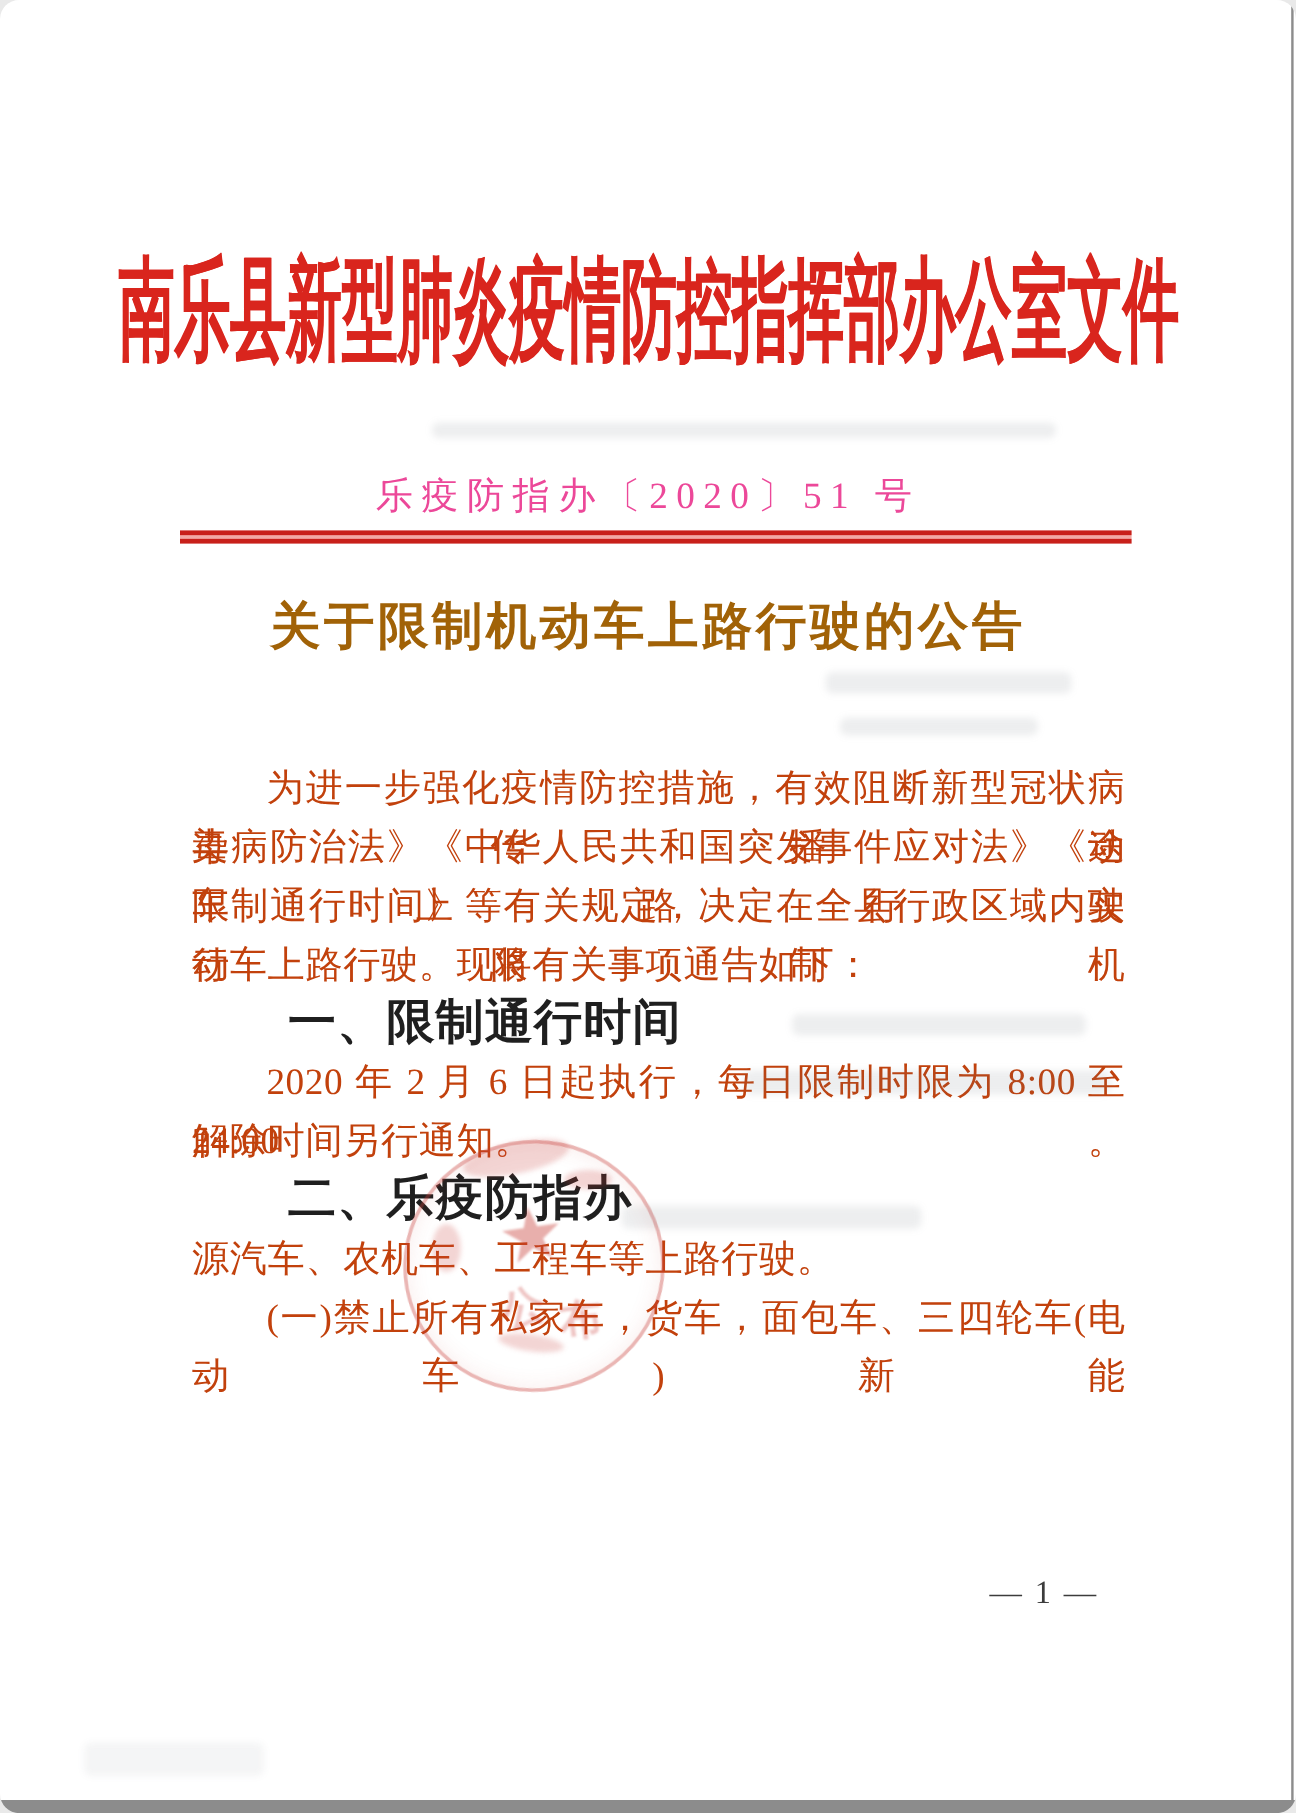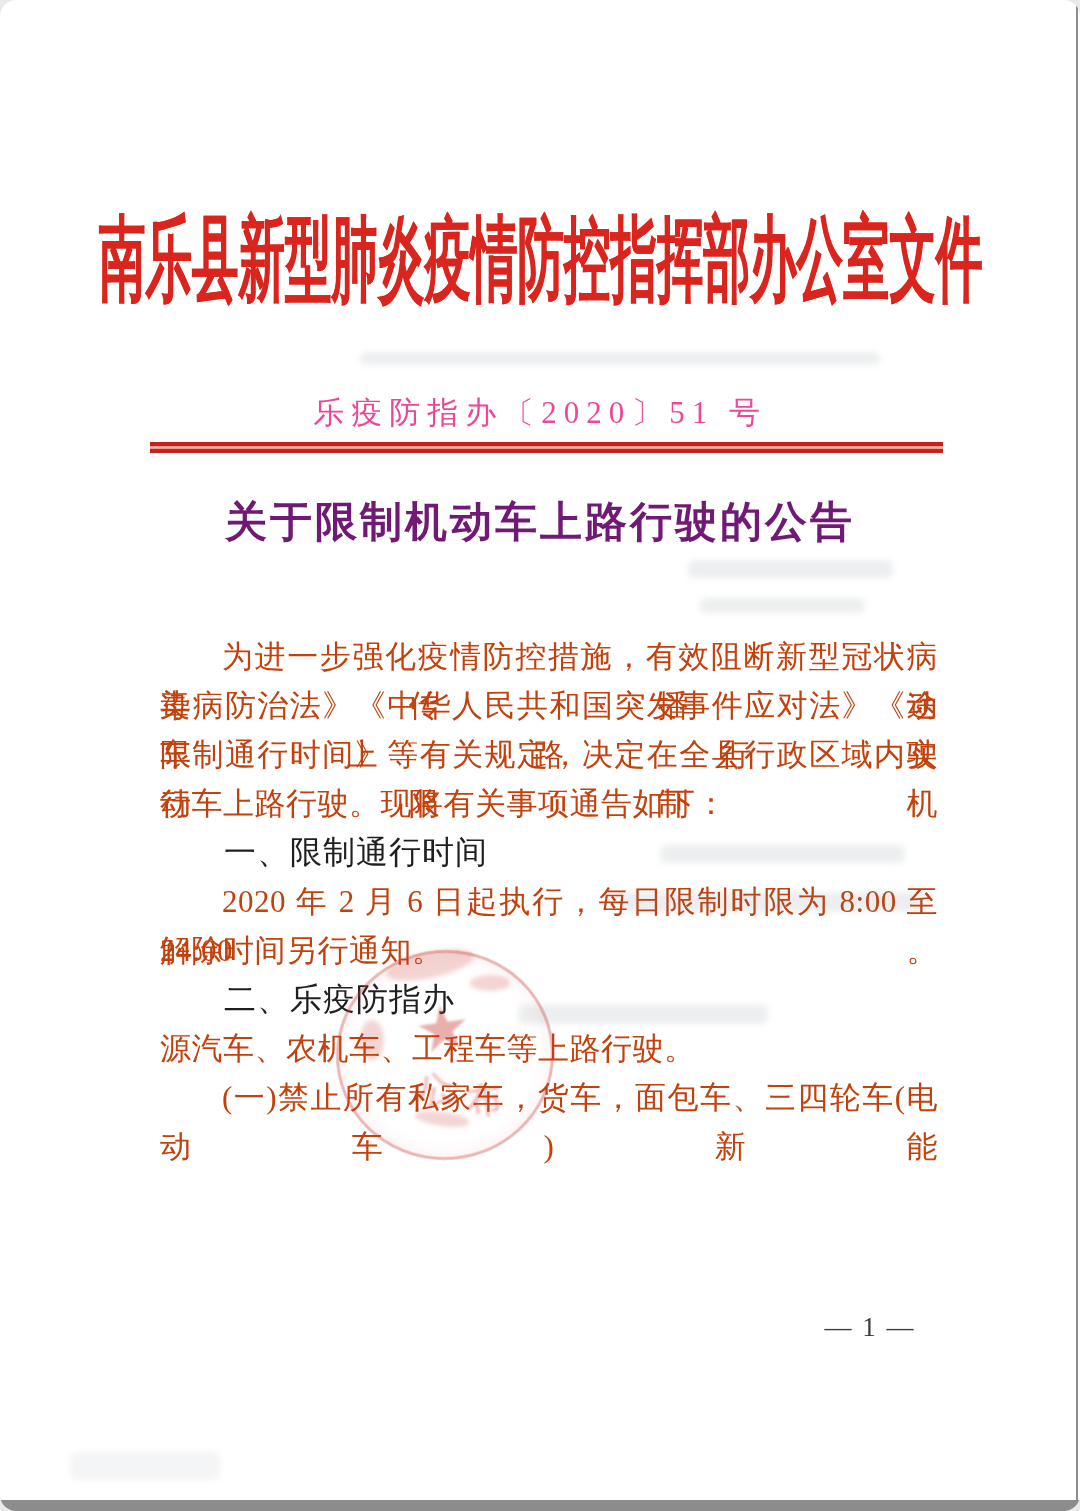--- a/index.html
+++ b/index.html
@@ -55,21 +55,21 @@
   }
 
   .doc-title {
     position: absolute;
     top: 494px; left: 0; right: 0;
     margin: 0;
     text-align: center;
     font-size: 42px;
     font-weight: 700;
     letter-spacing: 3px;
-    color: #701a75;
+    color: #a16207;
   }
 
   
   .body-text {
     position: absolute;
     top: 632px; left: 160px;
     width: 778px;
   }
   .line {
     display: block;
@@ -82,22 +82,22 @@
   }
   .line.fill {
     white-space: normal;
     text-align: justify;
     text-align-last: justify;
     text-justify: inter-character;
   }
   .line.indent { text-indent: 2em; }
   .line.heading {
     font-family: "Liberation Sans", "DejaVu Sans", sans-serif;
-    font-weight: 400;
-    font-size: 32px;
+    font-weight: 700;
+    font-size: 40px;
     letter-spacing: 1px;
     color: #1f1f1f;
   }
 
   .page-number {
     position: absolute;
     top: 1312px; left: 815px;
     width: 110px;
     text-align: center;
     font-size: 27px;

